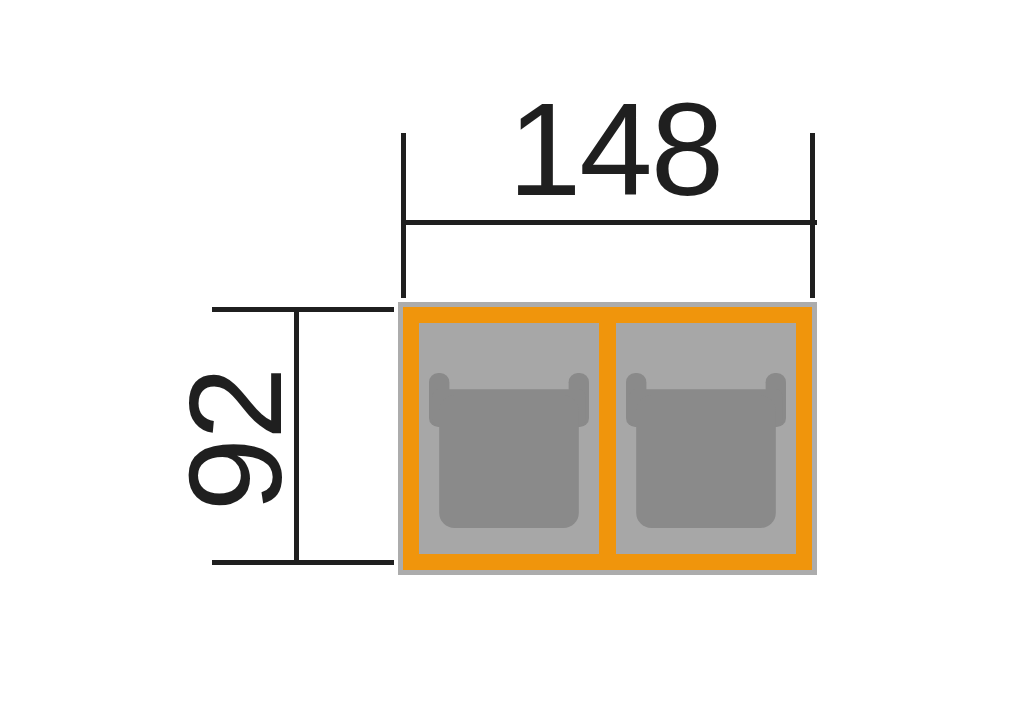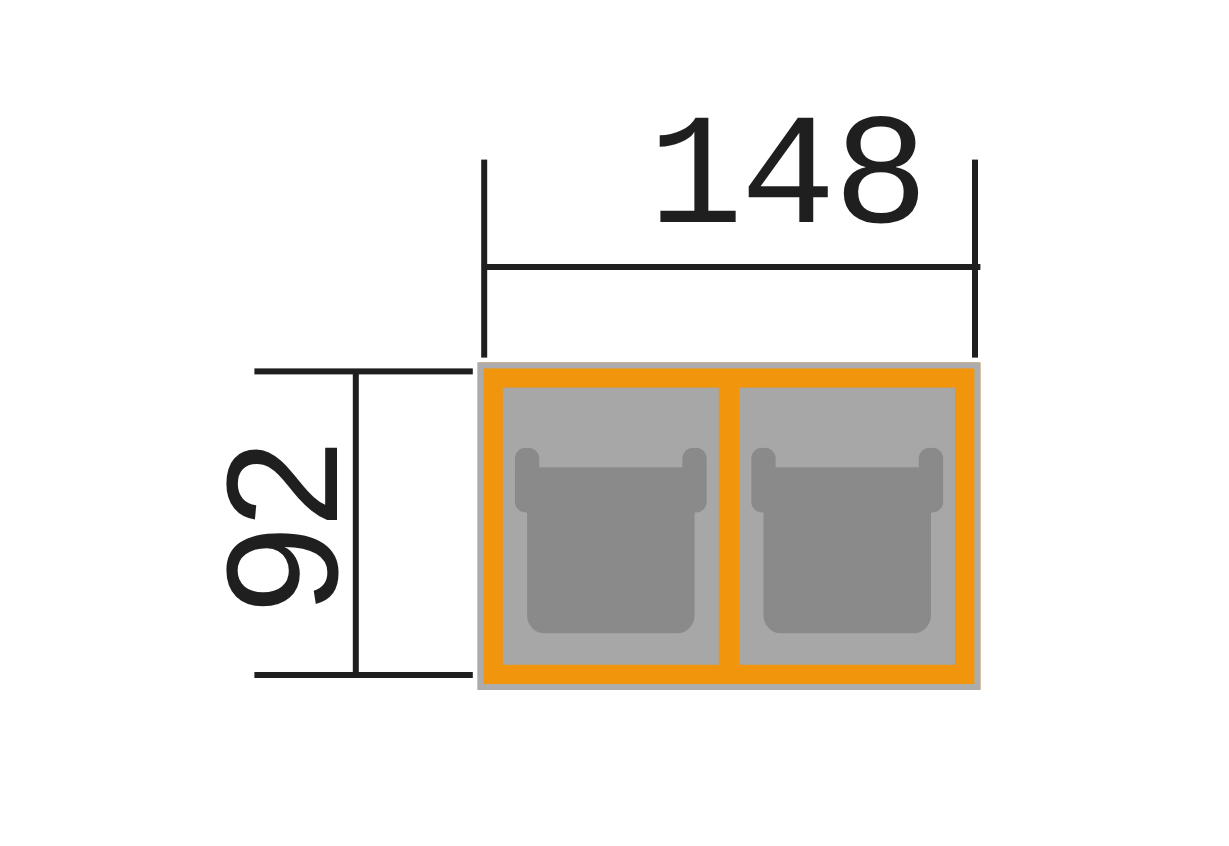--- a/index.html
+++ b/index.html
@@ -15,23 +15,22 @@
   .dim-label{
     position:absolute;
     color:var(--line,#1f1f1f);
     font-size:132px;
     line-height:132px;
     font-weight:400;
     white-space:nowrap;
     letter-spacing:-2px;
   }
   .dim-label.width{
-    left:656px;top:84px;
+    left:615px;top:84px;
     transform:translateX(-50%);
-    font-family:Liberation Mono, monospace;
   }
   .dim-label.height{
     left:236px;top:440px;
     transform:translate(-50%,-50%) rotate(-90deg);
   }
   
   .w-line{left:403px;top:220px;width:414px;height:5px;}
   .w-tick-l{left:401px;top:133px;width:5px;height:165px;}
   .w-tick-r{left:810px;top:133px;width:5px;height:165px;}
   

